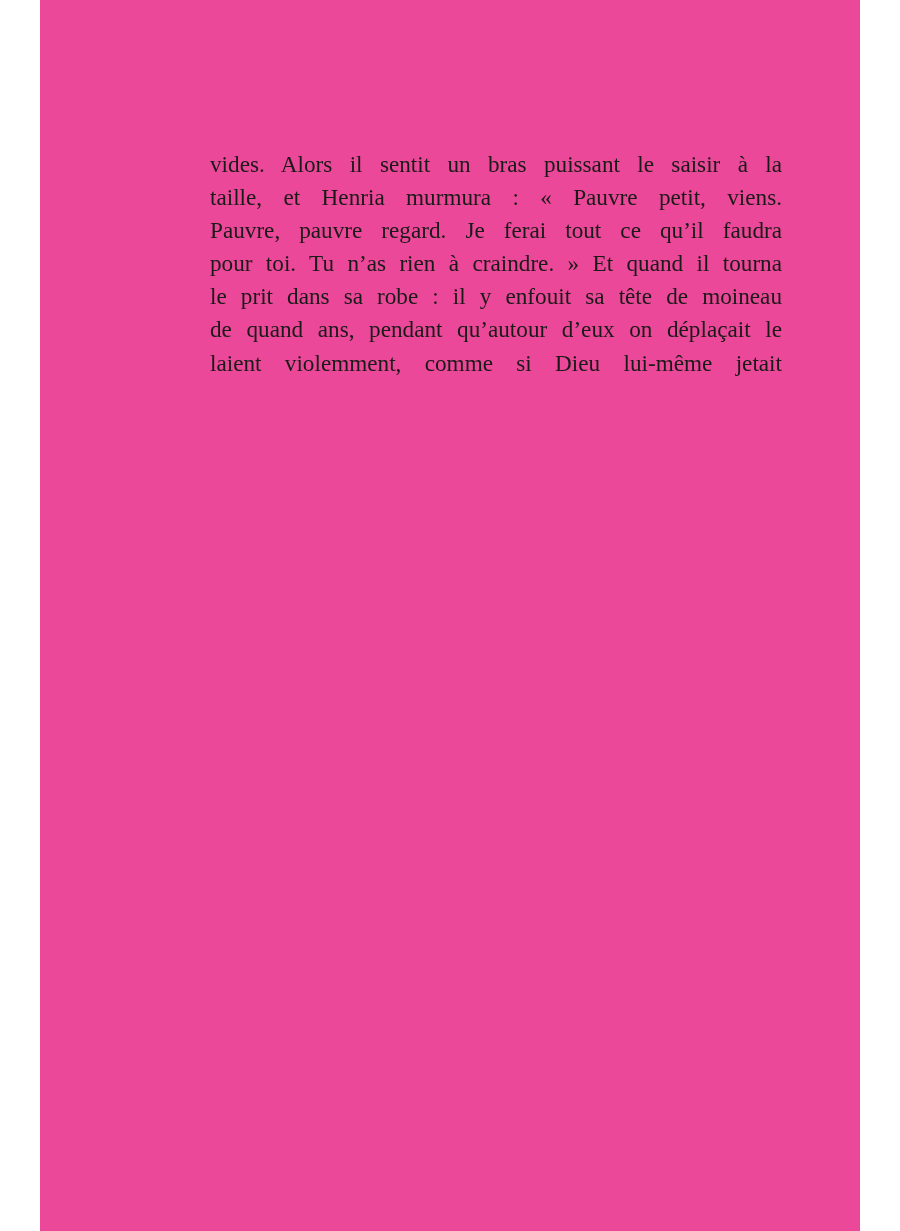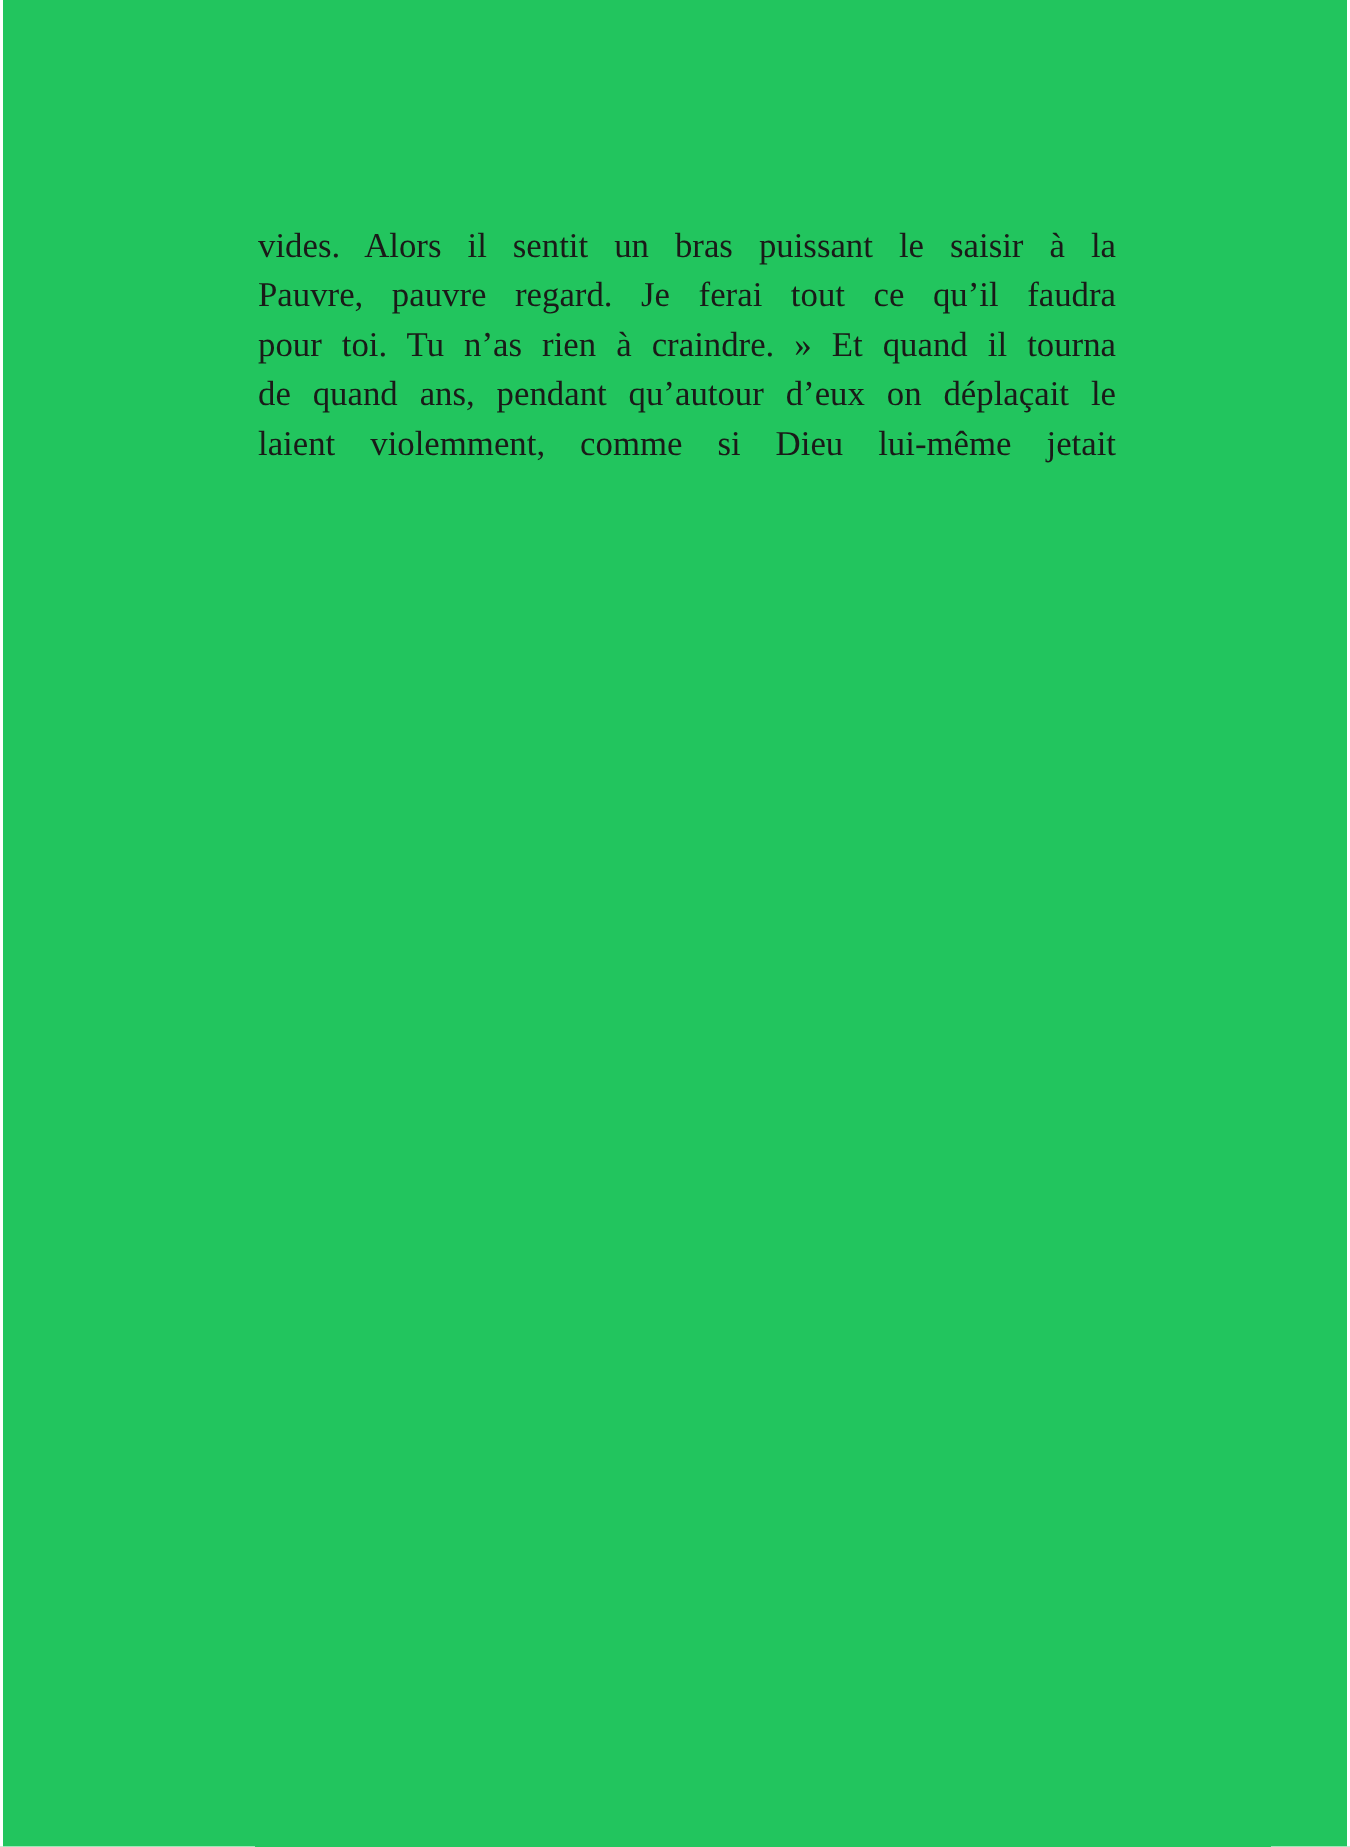--- a/index.html
+++ b/index.html
@@ -4,24 +4,24 @@
 <title>Page</title>
 <style>
   html, body {
     margin: 0;
     padding: 0;
     background: #ffffff;
   }
 
   .page {
     position: relative;
-    width: 896px;
+    width: 820px;
     height: 1231px;
     margin: 0 auto;
-    background: #22c55e;
+    background: #ec4899;
     overflow: hidden;
   }
 
   .text-block {
     position: absolute;
     left: 170px;
     top: 148px;
     width: 572px;
   }
 
@@ -68,26 +68,28 @@
 </head>
 <body>
 
 <div class="page">
 
   <div class="text-block">
     <div class="body-paragraph">
 
       <span class="line"><span class="line-inner">vides. Alors il sentit un bras puissant le saisir à la</span></span>
 
+      <span class="line"><span class="line-inner">taille, et Henria murmura : « Pauvre petit, viens.</span></span>
 
       <span class="line"><span class="line-inner">Pauvre, pauvre regard. Je ferai tout ce qu’il faudra</span></span>
 
       <span class="line"><span class="line-inner">pour toi. Tu n’as rien à craindre. » Et quand il tourna</span></span>
 
 
+      <span class="line"><span class="line-inner">le prit dans sa robe : il y enfouit sa tête de moineau</span></span>
 
       <span class="line"><span class="line-inner">de quand ans, pendant qu’autour d’eux on déplaçait le</span></span>
 
 
       <span class="line"><span class="line-inner">laient violemment, comme si Dieu lui-même jetait</span></span>
 
 
     </div>
   </div>
 

